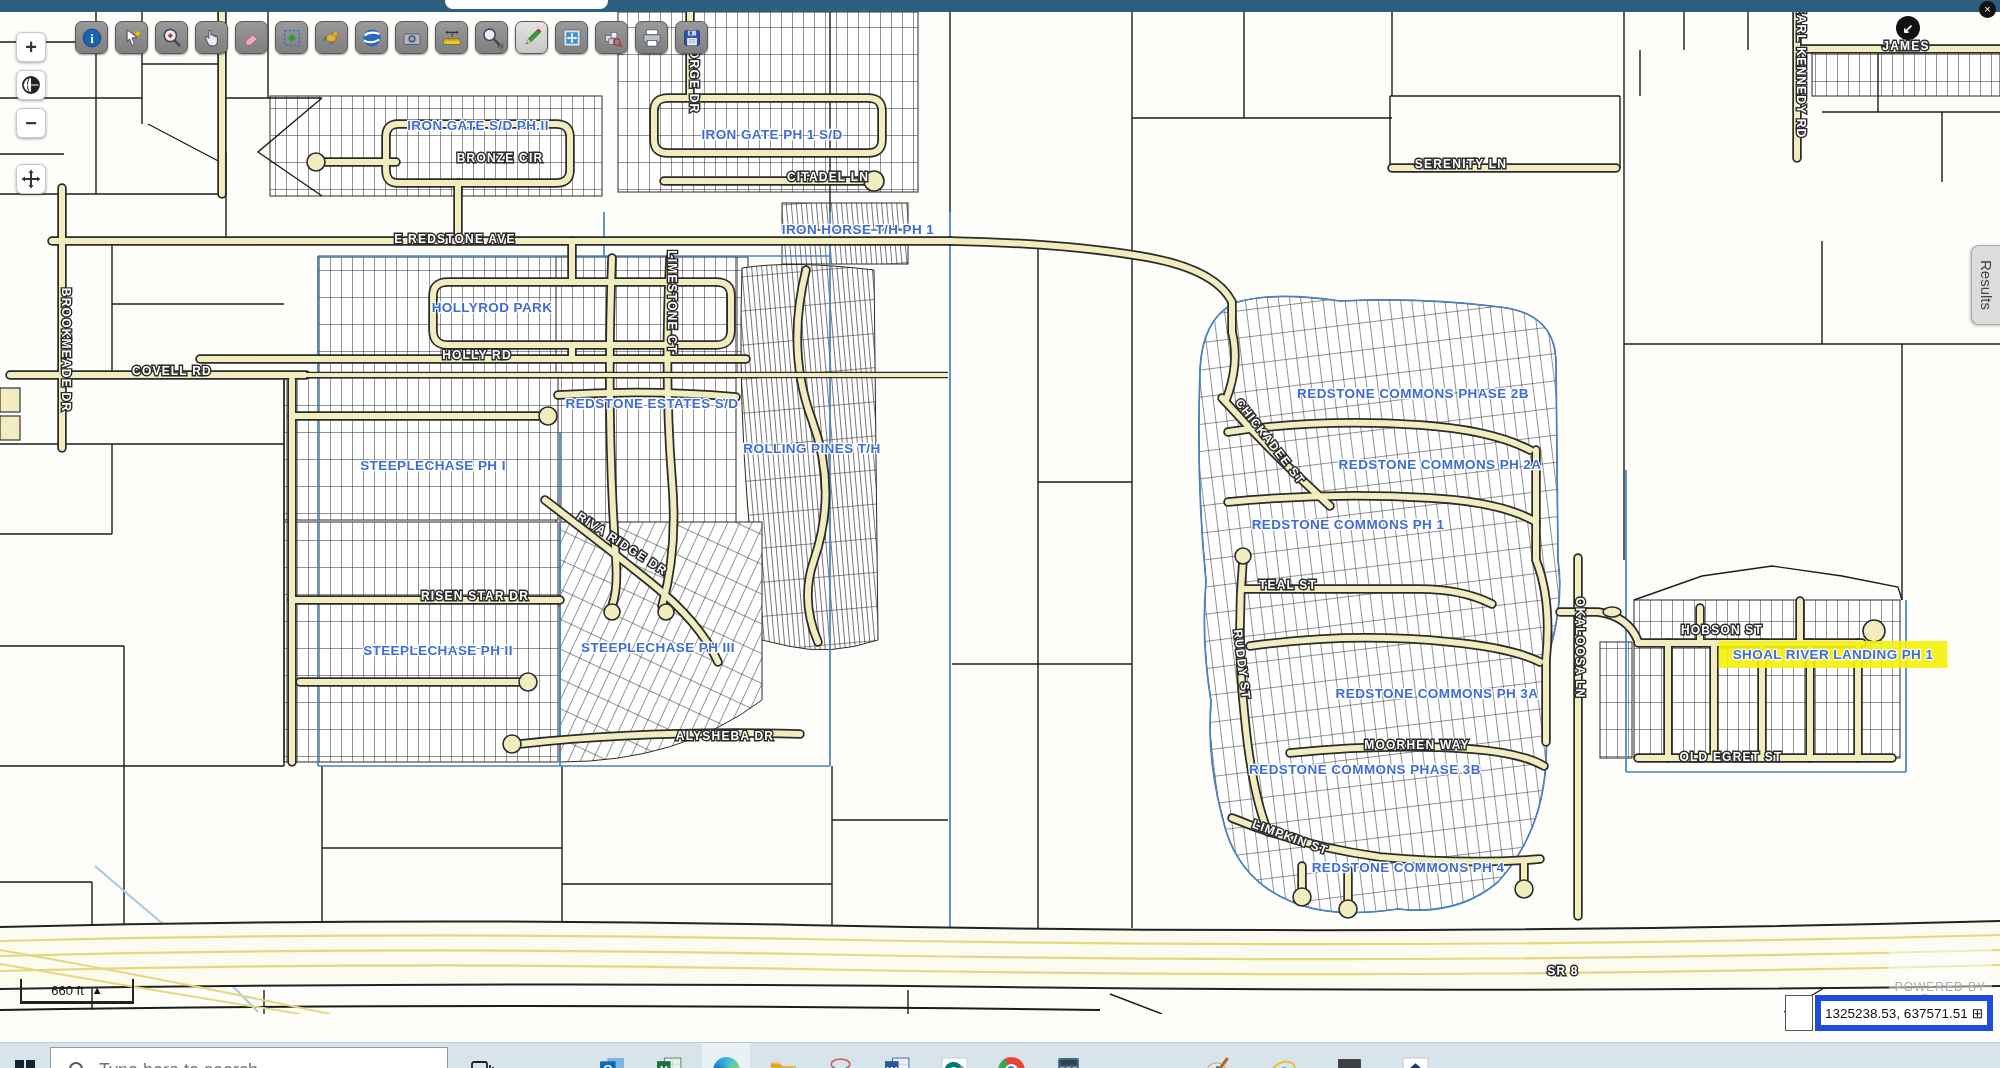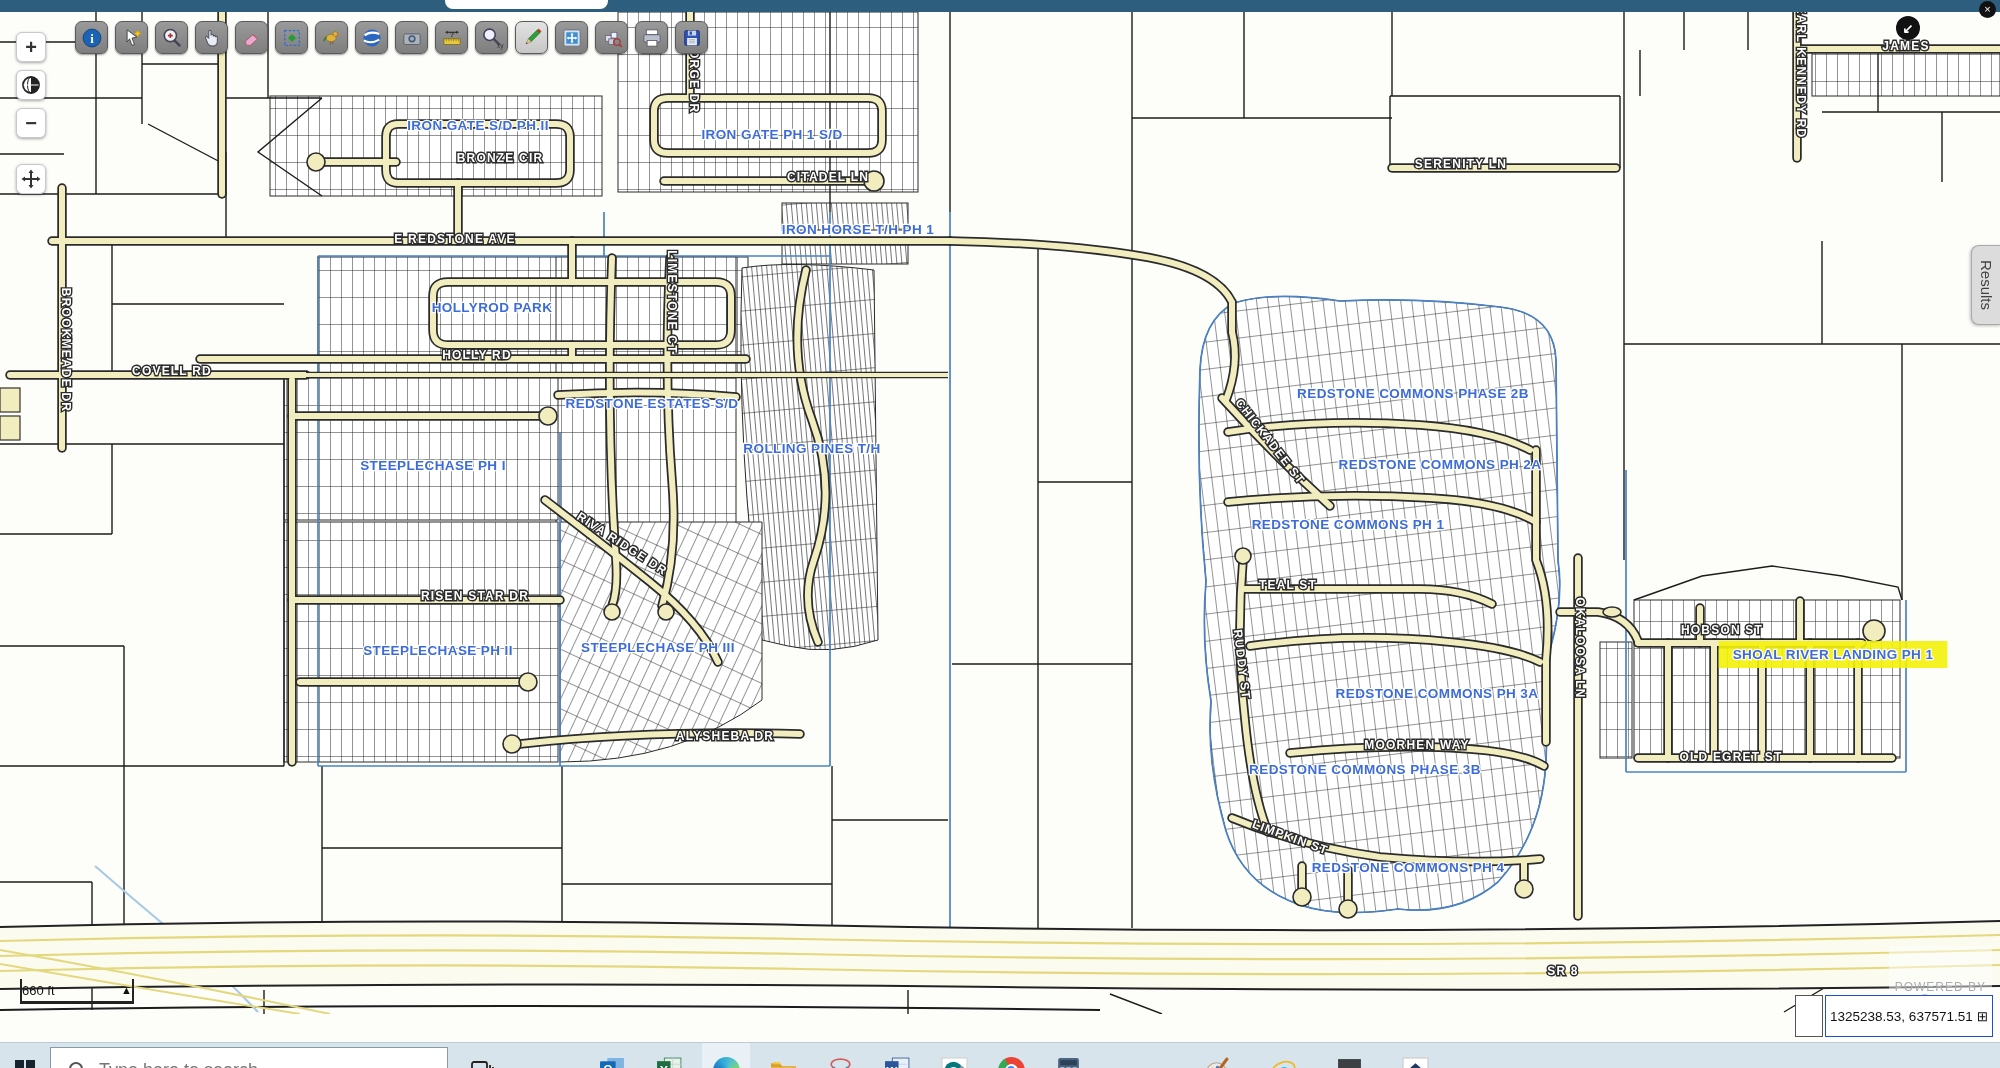--- a/index.html
+++ b/index.html
@@ -24,26 +24,26 @@
     box-shadow:0 1px 2px rgba(0,0,0,.4);display:flex;align-items:center;justify-content:center;padding:0;cursor:pointer;}
   .tool.active{background:linear-gradient(#e2e2e2,#c7c7c7);}
   
   .results-tab{position:absolute;left:1971px;top:245px;width:29px;height:78px;background:#dcdcdc;border:1px solid #aaa;
     border-right:none;border-radius:8px 0 0 8px;z-index:10;display:flex;align-items:center;justify-content:center;
     box-shadow:-1px 1px 3px rgba(0,0,0,.25);cursor:pointer;}
   .results-tab span{writing-mode:vertical-rl;font-size:15px;color:#444;}
   
   .scalebar{position:absolute;left:20px;top:979px;width:110px;height:22px;border-left:2px solid #222;
     border-right:2px solid #222;border-bottom:3px solid #222;z-index:10;display:flex;align-items:center;
-    justify-content:space-between;gap:8px;font-size:13px;color:#111;}
+    justify-content:center;gap:8px;font-size:13px;color:#111;}
   .scalebar .tri{font-size:11px;cursor:pointer;}
   
   .coords{position:absolute;right:7px;top:995px;display:flex;z-index:10;align-items:stretch;}
   .coords .unitbox{width:26px;background:#fff;border:1px solid #555;margin-right:2px;}
-  .coords .valbox{background:#fff;border:1px solid #1d4ed8;font-size:13.5px;color:#111;padding:12px 4px;display:flex;align-items:center;gap:4px;}
+  .coords .valbox{background:#fff;border:6px solid #1d4ed8;font-size:13.5px;color:#111;padding:4px 4px;display:flex;align-items:center;gap:4px;}
   
   .esri{position:absolute;right:8px;top:946px;text-align:right;z-index:9;background:rgba(255,255,255,.45);padding:2px 6px;}
   .esri .pb{font-size:12px;letter-spacing:1px;color:#a9adb0;font-weight:400;margin-top:32px;}
   .esri .brand{font-size:33px;font-weight:700;color:#c6c9cb;line-height:.8;letter-spacing:-1px;}
   
   .collapse-marker{position:absolute;left:1896px;top:16px;width:24px;height:24px;border-radius:50%;background:#111;
     color:#fff;font-size:13px;font-weight:700;display:flex;align-items:center;justify-content:center;z-index:9;cursor:pointer;}
   
   .taskbar{position:absolute;left:0;top:1014px;width:2000px;height:54px;background:#d8e4ec;border-top:1px solid #bccbd6;z-index:40;margin-top:28px;}
   .startbtn{position:absolute;left:10px;top:13px;width:30px;height:28px;display:flex;align-items:center;justify-content:center;cursor:pointer;}

